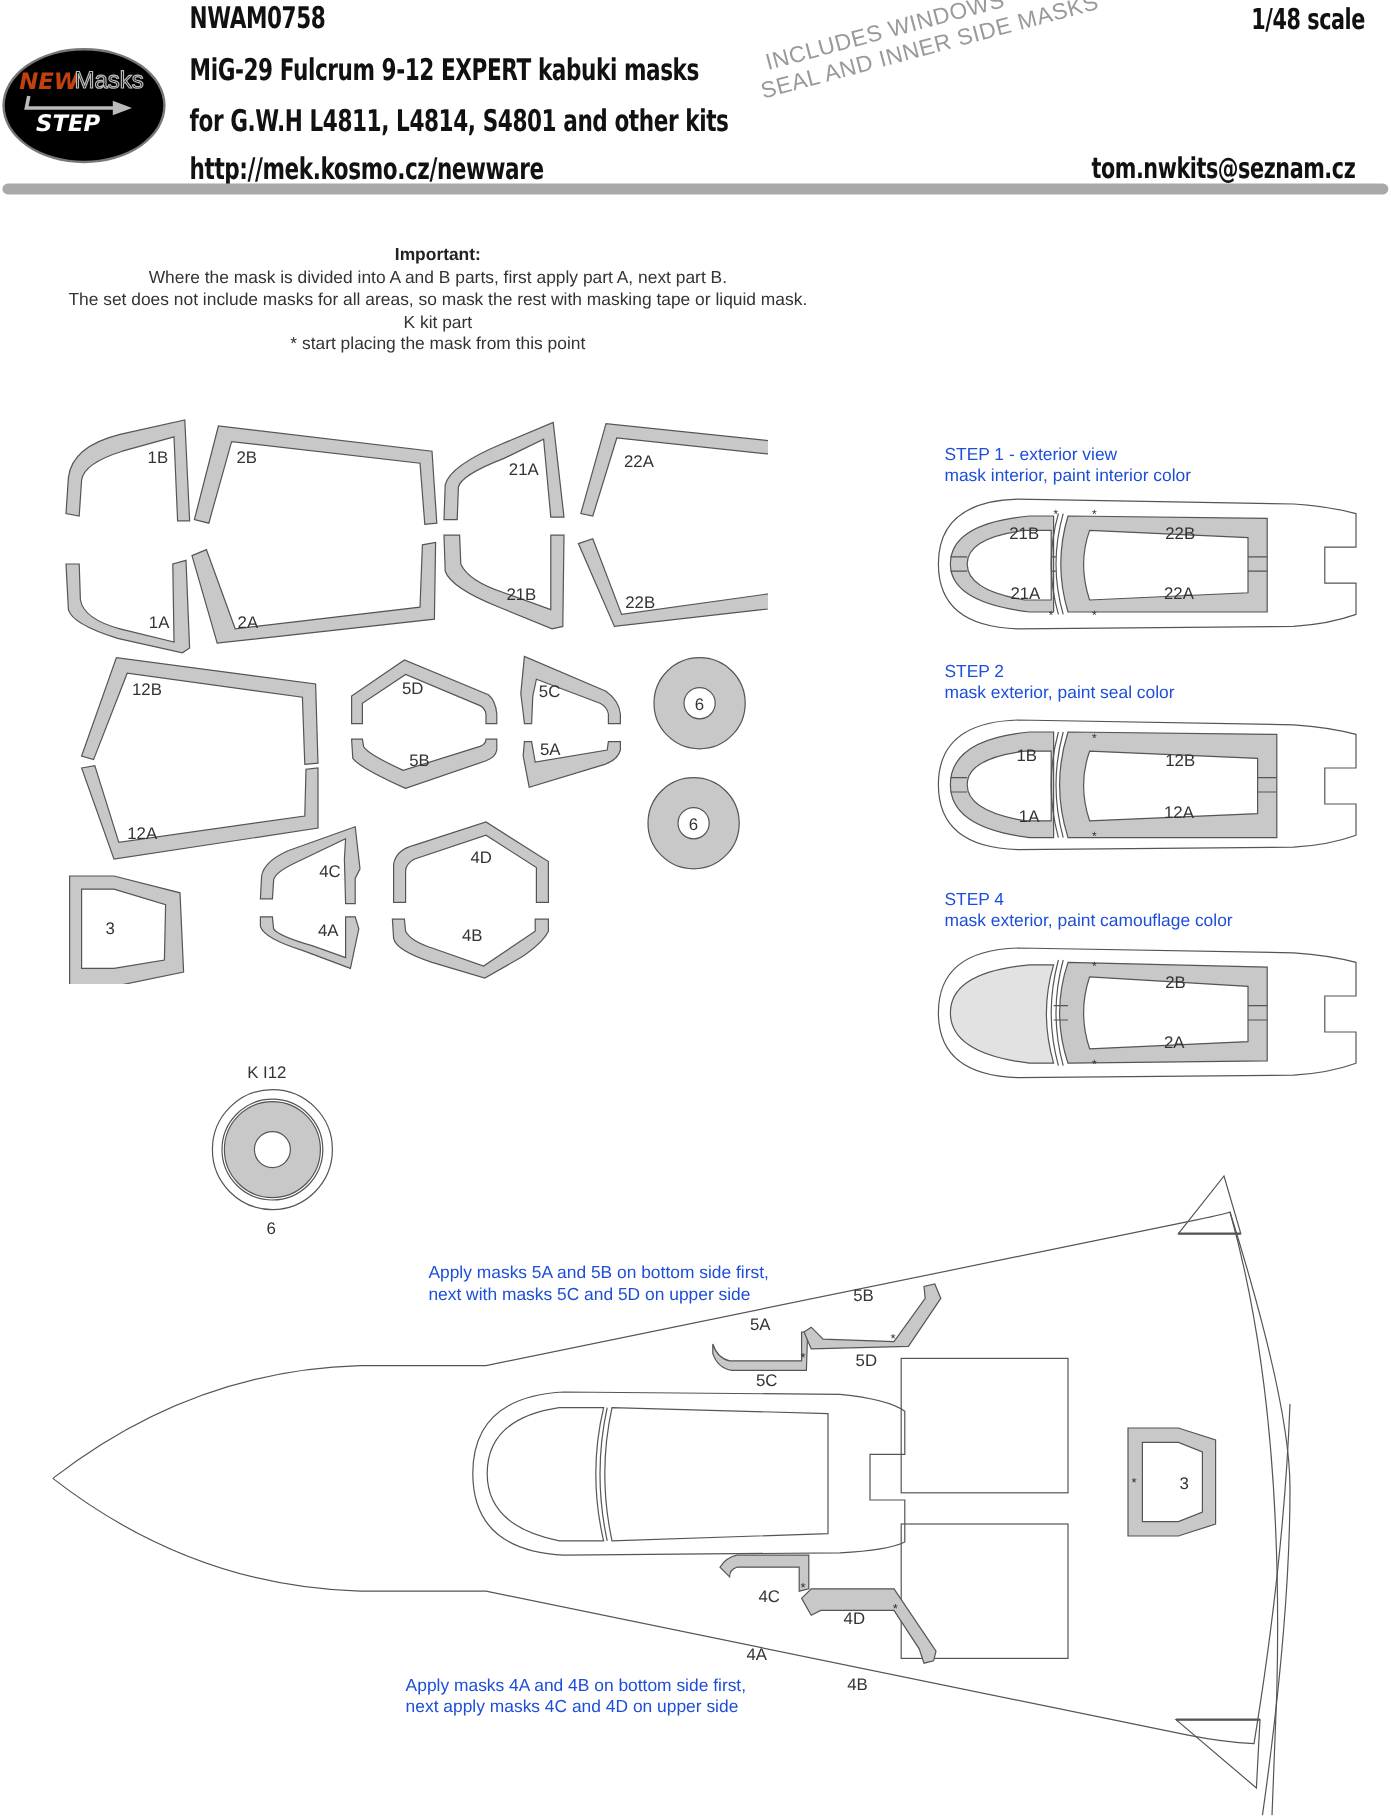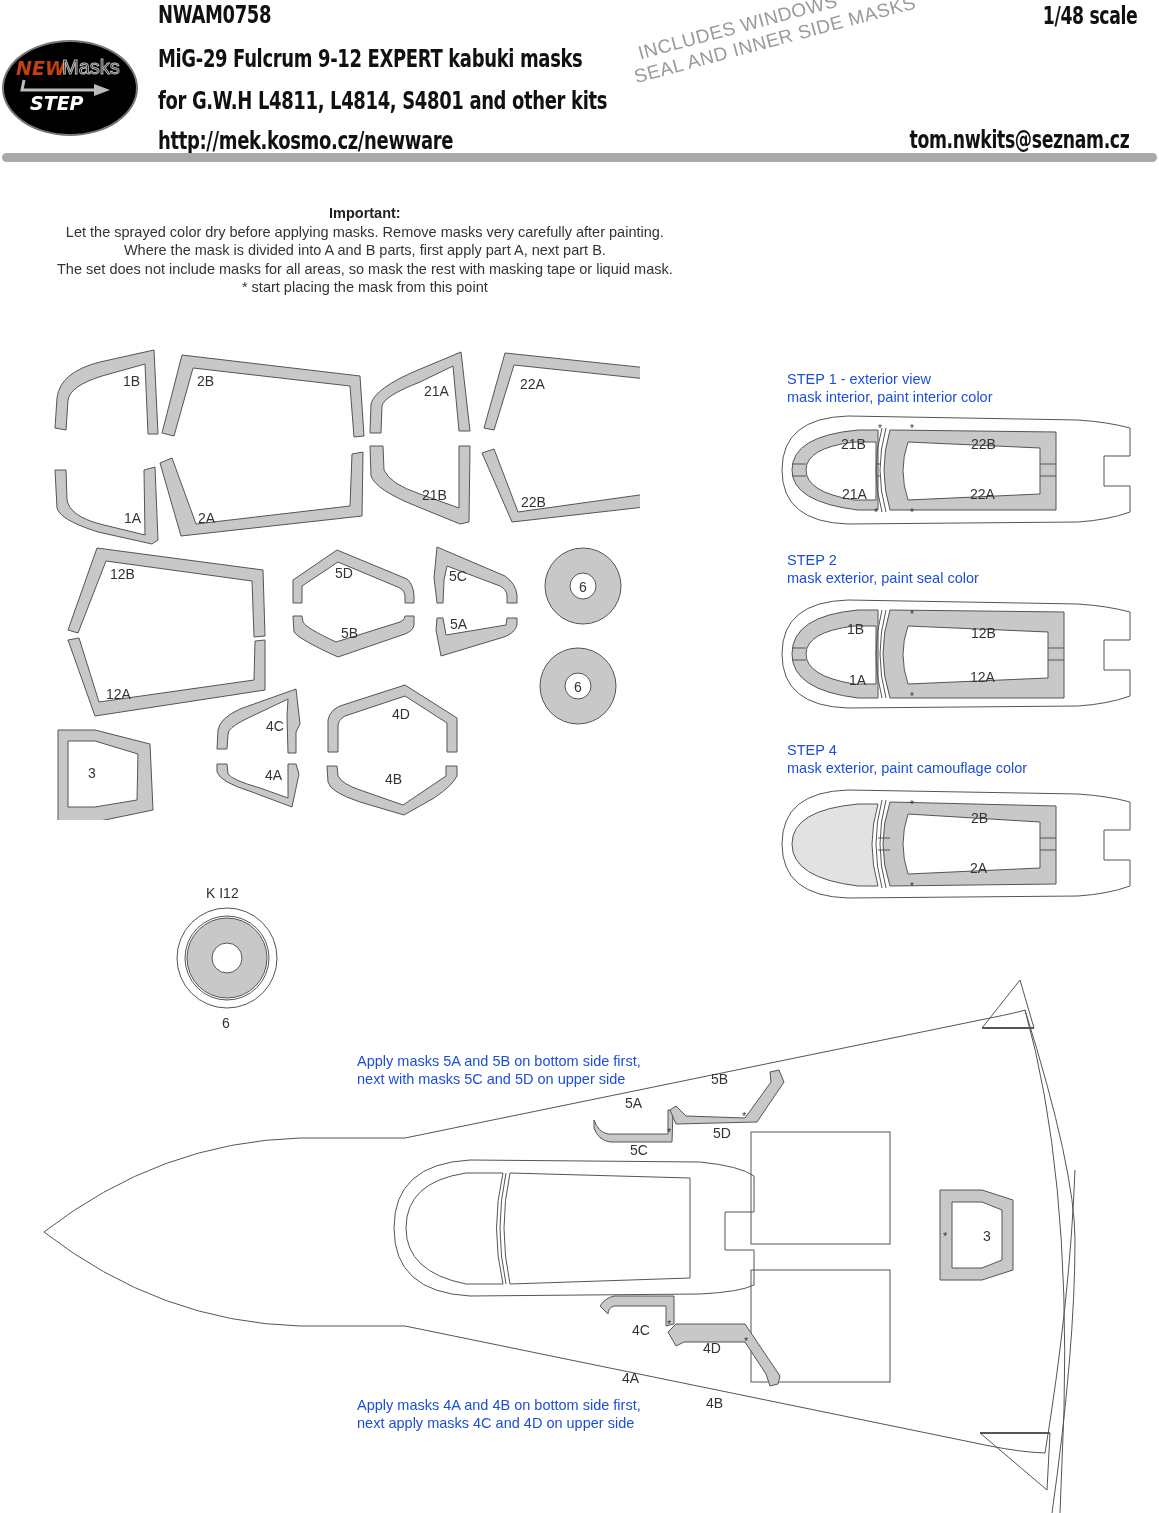--- a/index.html
+++ b/index.html
@@ -49,23 +49,23 @@
 
 <div class="abs stamp">
   <div style="padding-left:4px">INCLUDES WINDOWS</div>
   <div style="margin-left:-6px">SEAL AND INNER SIDE  MASKS</div>
 </div>
 
 <div class="abs divider"></div>
 
 <div class="abs notes">
   <div class="title">Important:</div>
-  <div>Let the sprayed color dry before applying masks. Remove masks very carefully after painting.</div>
   <div>Where the mask is divided into A and B parts, first apply part A, next part B.</div>
   <div>The set does not include masks for all areas, so mask the rest with masking tape or liquid mask.</div>
+  <div>K kit part</div>
   <div>*  start placing the mask from this point</div>
 </div>
 
 <svg class="abs" style="left:0;top:340px" width="640" height="480" fill="#c8c8c8" stroke="#555" stroke-width="1">
 
   <path d="M55 88 L57 58 Q60 32 100 22 L154 10 L158 94 L148 94 L145 24 L102 36 Q70 46 68 60 L66 90 Z"></path>
 
   <path d="M55 130 L66 130 L67 160 Q70 176 100 184 L145 195 L144 130 L155 127 L158 200 L152 204 L98 192 Q60 180 57 168 Z"></path>
 
   <path d="M162 93 L182 15 L360 36 L364 96 L354 97 L350 46 L193 28 L174 96 Z"></path>
@@ -236,21 +236,21 @@
   <path d="M600 336 Q605 328 614 326 L674 326 L674 354 L666 356 L666 336 L614 336 Q608 338 608 344 Z" fill="#c8c8c8"></path>
   <path d="M668 362 L676 354 L745 354 L780 406 L778 414 L770 416 L766 404 L745 372 L684 372 L676 376 Z" fill="#c8c8c8"></path>
 
   <path d="M940 220 L982 220 L1013 230 L1013 300 L982 310 L940 310 Z M952 232 L982 232 L1002 240 L1002 290 L982 298 L952 298 Z" fill="#c8c8c8" fill-rule="evenodd"></path>
 </svg>
 
 <div class="abs step-lbl" style="left:357px;top:1052px">
   <div>Apply masks 5A and 5B on bottom side first,</div>
   <div>next with masks 5C and 5D on upper side</div>
 </div>
-<div class="abs step-lbl" style="left:357px;top:1396px">
+<div class="abs step-lbl" style="left:338px;top:1396px">
   <div>Apply masks 4A and 4B on bottom side first,</div>
   <div>next apply masks 4C and 4D on upper side</div>
 </div>
 <span class="abs lbl" style="left:711px;top:1071px">5B</span>
 <span class="abs lbl" style="left:625px;top:1095px">5A</span>
 <span class="abs lbl" style="left:713px;top:1125px">5D</span>
 <span class="abs lbl" style="left:630px;top:1142px">5C</span>
 <span class="abs lbl" style="left:632px;top:1322px">4C</span>
 <span class="abs lbl" style="left:703px;top:1340px">4D</span>
 <span class="abs lbl" style="left:622px;top:1370px">4A</span>

